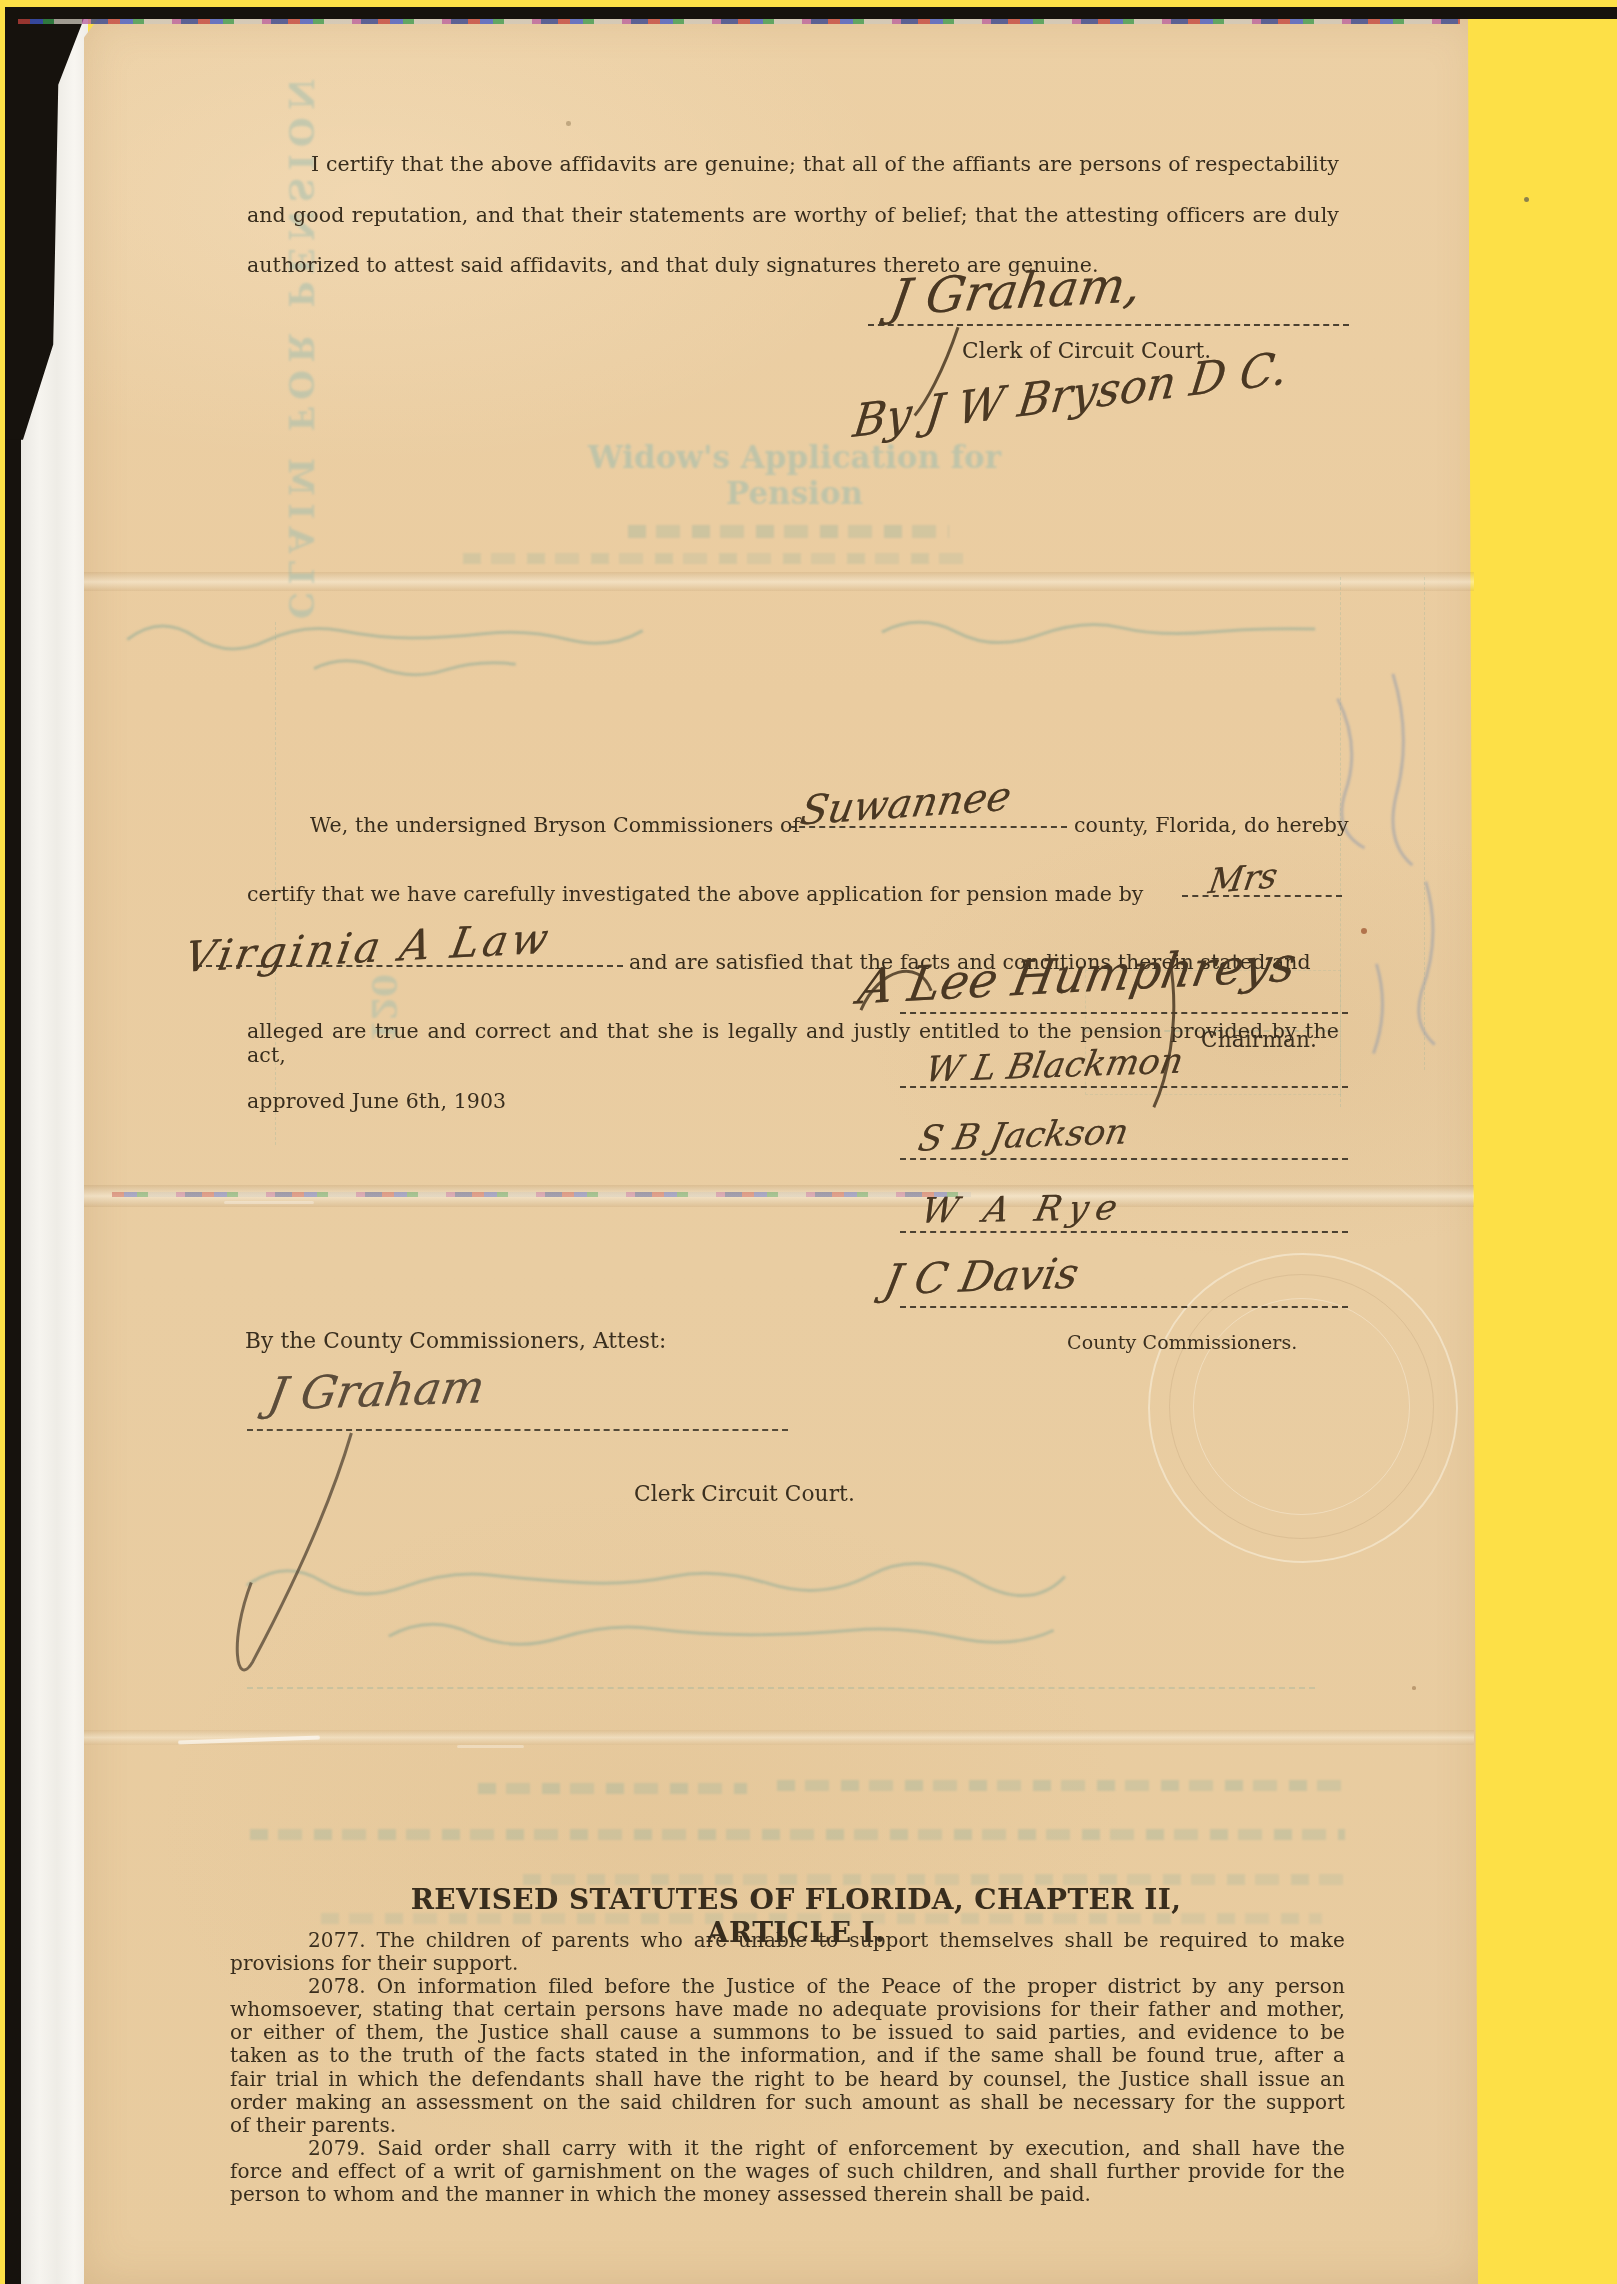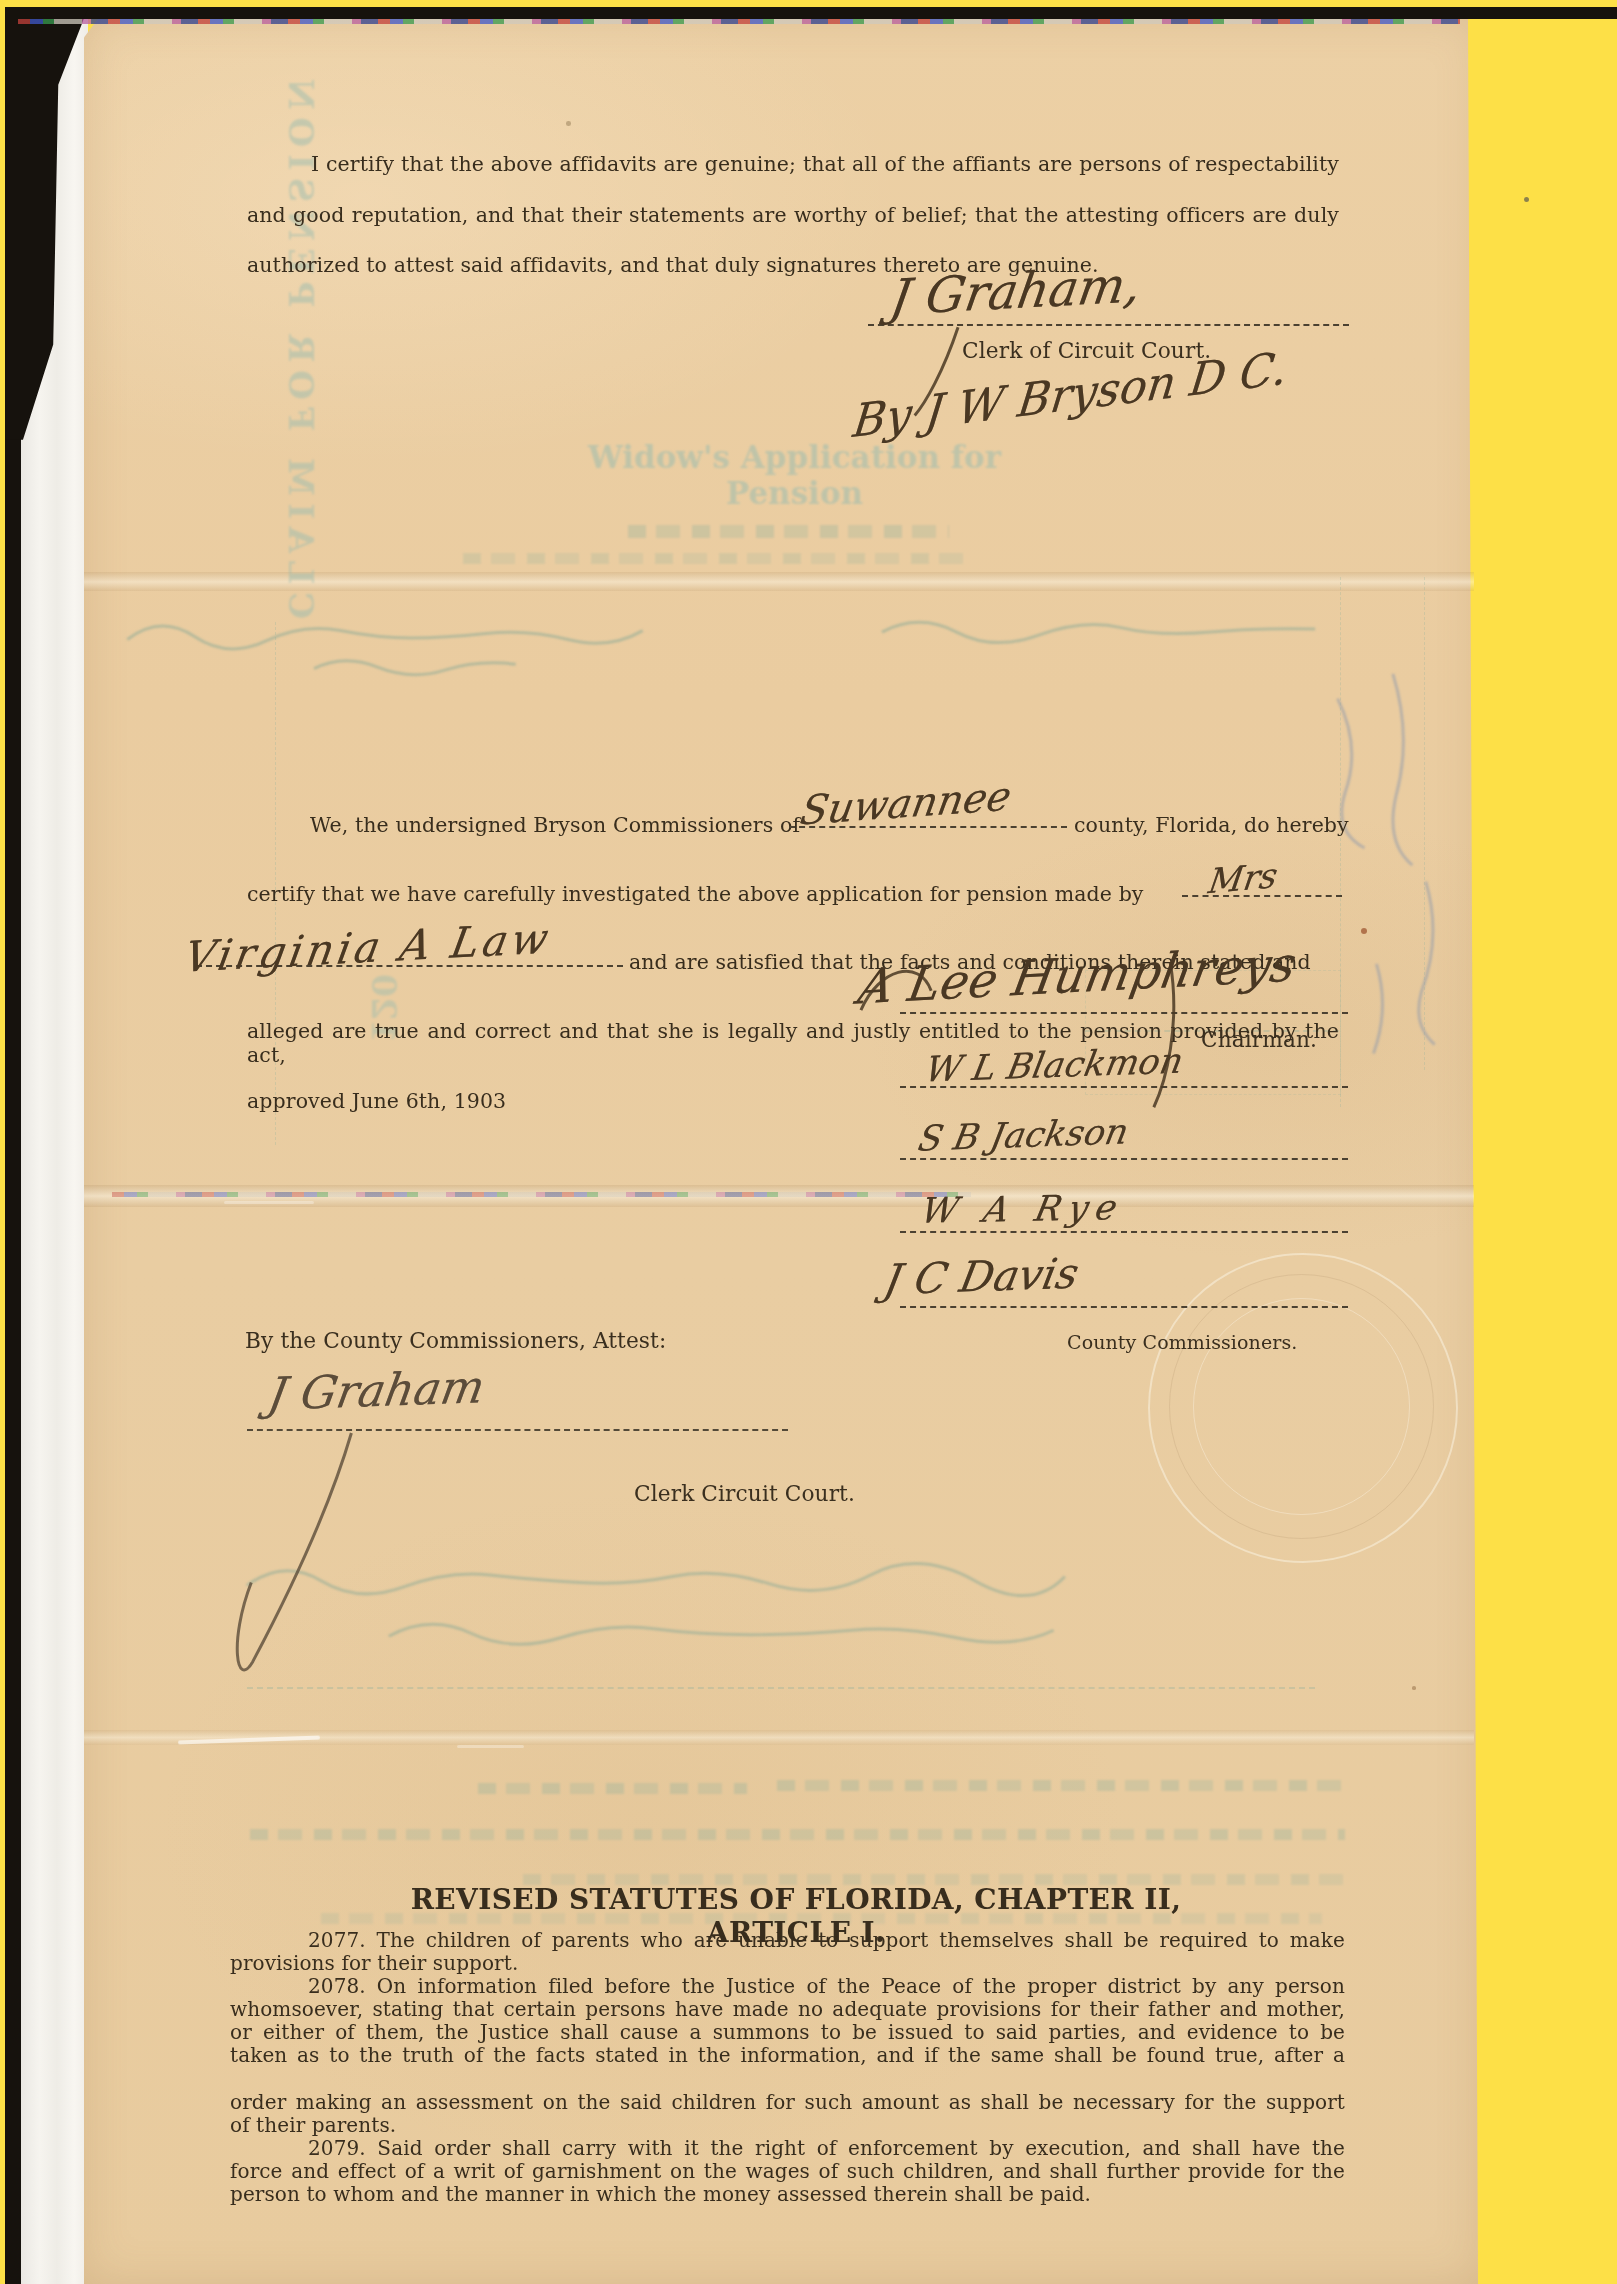--- a/index.html
+++ b/index.html
@@ -181,20 +181,21 @@
 
   <div class="printed" style="left:389px;top:1883px;width:814px;text-align:center;font-size:28px;font-weight:bold;white-space:normal;letter-spacing:0.4px;">REVISED STATUTES OF FLORIDA, CHAPTER II, ARTICLE I.</div>
 
   <div class="printed stat just" style="left:230px;top:1928px;width:1115px;text-indent:78px;">2077.  The children of parents who are unable to support themselves shall be required to make</div>
   <div class="printed stat" style="left:230px;top:1951px;">provisions for their support.</div>
 
   <div class="printed stat just" style="left:230px;top:1974px;width:1115px;text-indent:78px;">2078.  On information filed before the Justice of the Peace of the proper district by any person</div>
   <div class="printed stat just" style="left:230px;top:1997px;width:1115px;">whomsoever, stating that certain persons have made no adequate provisions for their father and mother,</div>
   <div class="printed stat just" style="left:230px;top:2020px;width:1115px;">or either of them, the Justice shall cause a summons to be issued to said parties, and evidence to be</div>
   <div class="printed stat just" style="left:230px;top:2043px;width:1115px;">taken as to the truth of the facts stated in the information, and if the same shall be found true, after a</div>
+  <div class="printed stat just" style="left:230px;top:2067px;width:1115px;">fair trial in which the defendants shall have the right to be heard by counsel, the Justice shall issue an</div>
   <div class="printed stat just" style="left:230px;top:2090px;width:1115px;">order making an assessment on the said children for such amount as shall be necessary for the support</div>
   <div class="printed stat" style="left:230px;top:2113px;">of their parents.</div>
 
   <div class="printed stat just" style="left:230px;top:2136px;width:1115px;text-indent:78px;">2079.  Said order shall carry with it the right of enforcement by execution, and shall have the</div>
   <div class="printed stat just" style="left:230px;top:2159px;width:1115px;">force and effect of a writ of garnishment on the wages of such children, and shall further provide for the</div>
   <div class="printed stat" style="left:230px;top:2182px;">person to whom and the manner in which the money assessed therein shall be paid.</div>
 
 </div>
 
 

